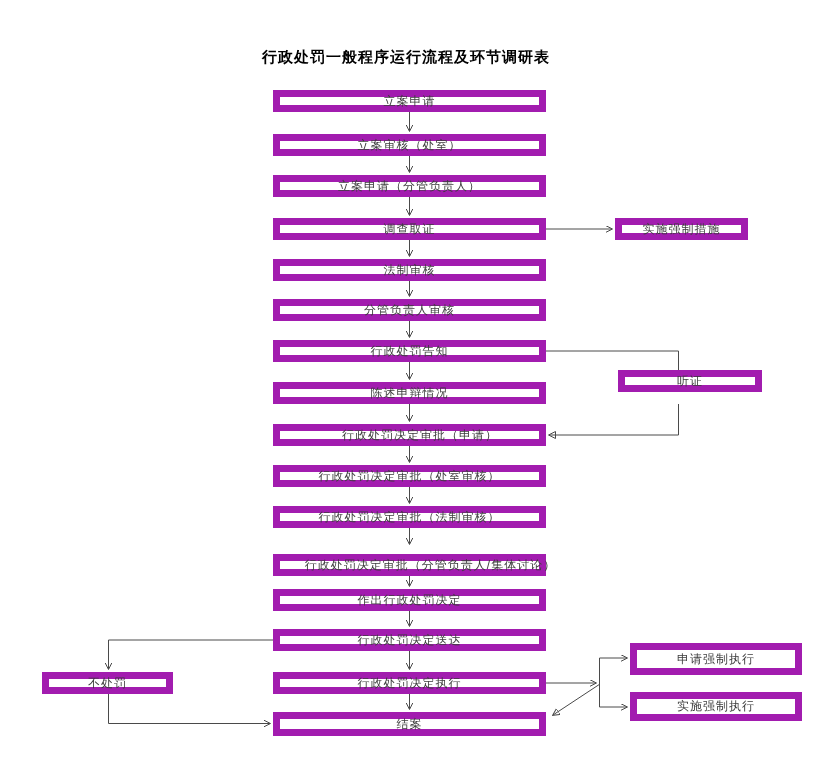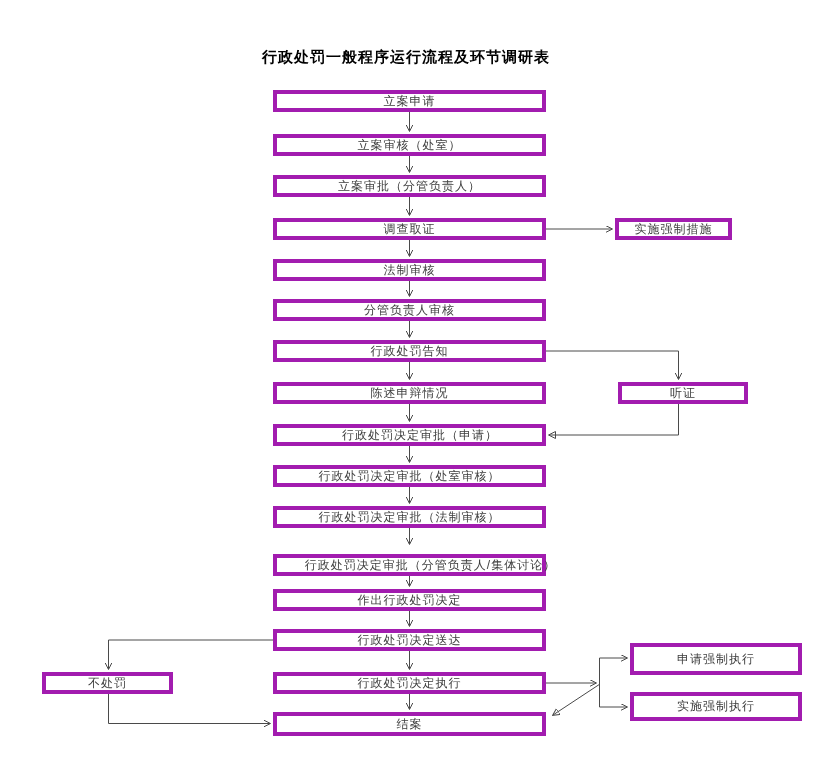--- a/index.html
+++ b/index.html
@@ -22,21 +22,21 @@
     width: 812px;
     text-align: center;
     font-size: 15px;
     font-weight: 600;
     color: #000000;
     letter-spacing: 1px;
   }
   .node {
     position: absolute;
     box-sizing: border-box;
-    border: 4px solid #a21caf;
+    border: 7px solid #a21caf;
     background: #ffffff;
     display: flex;
     align-items: center;
     justify-content: center;
     font-size: 12px;
     color: #3d3d3d;
     letter-spacing: 1px;
     white-space: nowrap;
   }
   #connector-layer {
@@ -63,22 +63,22 @@
   #n8  { top: 382px; }
   #n9  { top: 424px; padding-left: 21px; }
   #n10 { top: 465px; }
   #n11 { top: 506px; }
   #n12 { top: 554px; padding-left: 42px; }
   #n13 { top: 589px; }
   #n14 { top: 629px; }
   #n15 { top: 672px; }
   #n16 { top: 712px; height: 24px; }
   
-  #s1 { left: 615px; top: 218px; width: 117px; height: 22px; text-align: right; }
-  #s2 { left: 618px; top: 382px; width: 130px; height: 22px; }
+  #s1 { left: 615px; top: 218px; width: 133px; height: 22px; text-align: right; }
+  #s2 { left: 618px; top: 370px; width: 144px; height: 22px; }
   #s3 { left: 42px;  top: 672px; width: 131px; height: 22px; }
   #s4 { left: 630px; top: 643px; width: 172px; height: 32px; }
   #s5 { left: 630px; top: 692px; width: 172px; height: 29px; }
 </style>
 </head>
 <body>
 
 <div id="canvas">
 
   <div class="diagram-title">行政处罚一般程序运行流程及环节调研表</div>
@@ -116,21 +116,21 @@
 
     <path d="M546,683 H596" marker-end="url(#arrow)"></path>
     <path d="M599.5,658 V707"></path>
     <path d="M599.5,658 H627" marker-end="url(#arrow)"></path>
     <path d="M599.5,707 H627" marker-end="url(#arrow)"></path>
     <path d="M600,684 L553,715" marker-end="url(#arrow)"></path>
   </svg>
 
   <div class="node main" id="n1">立案申请</div>
   <div class="node main" id="n2">立案审核（处室）</div>
-  <div class="node main" id="n3">立案审批（分管负责人）</div>
+  <div class="node main" id="n3">立案申请（分管负责人）</div>
   <div class="node main" id="n4">调查取证</div>
   <div class="node main" id="n5">法制审核</div>
   <div class="node main" id="n6">分管负责人审核</div>
   <div class="node main" id="n7">行政处罚告知</div>
   <div class="node main" id="n8">陈述申辩情况</div>
   <div class="node main" id="n9">行政处罚决定审批（申请）</div>
   <div class="node main" id="n10">行政处罚决定审批（处室审核）</div>
   <div class="node main" id="n11">行政处罚决定审批（法制审核）</div>
   <div class="node main" id="n12">行政处罚决定审批（分管负责人/集体讨论）</div>
   <div class="node main" id="n13">作出行政处罚决定</div>

